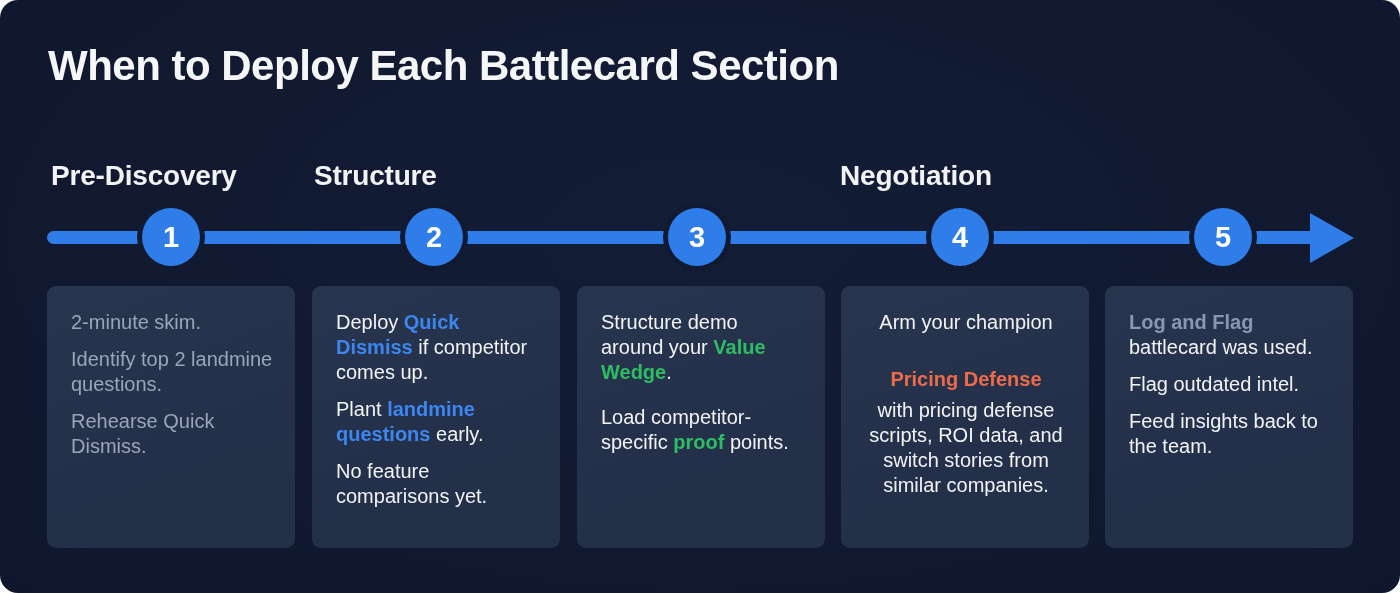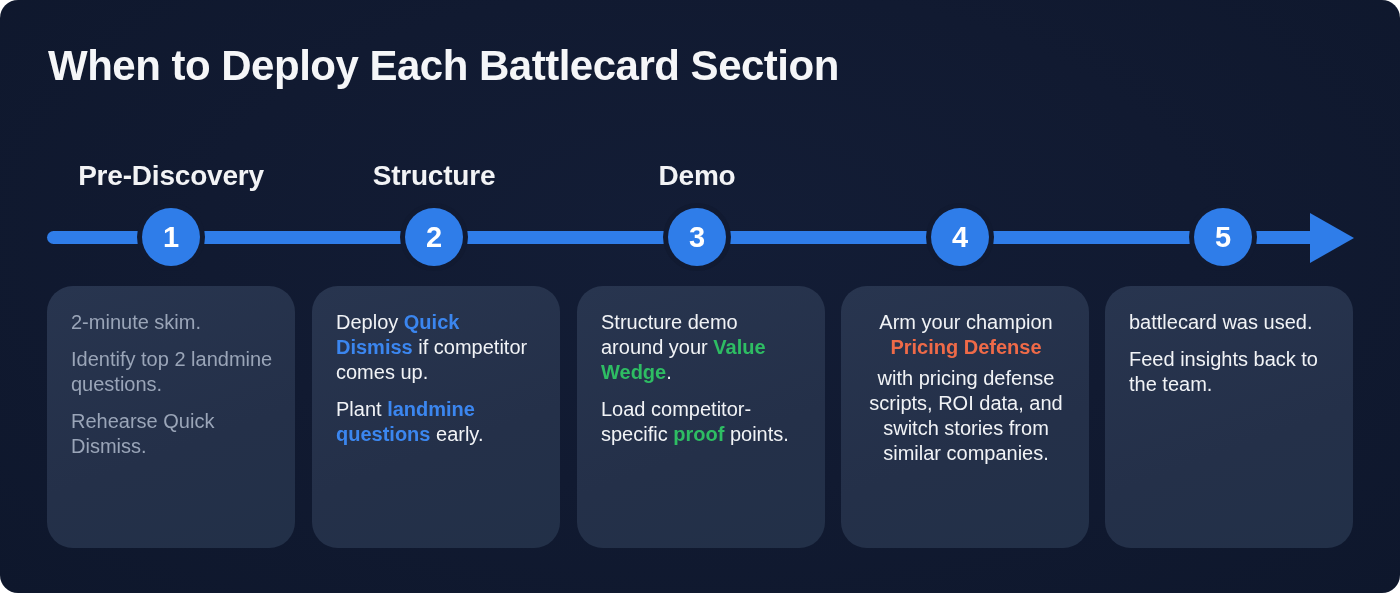--- a/index.html
+++ b/index.html
@@ -33,21 +33,20 @@
       color: #f5f6f8;
       letter-spacing: -0.5px;
       white-space: nowrap;
       text-align: right;
     }
     .phase-label {
       position: absolute;
       top: 160px;
       width: 240px;
       margin-left: -120px;
-      text-align: center;
       font-size: 28px;
       font-weight: 700;
       color: #f2f3f5;
       white-space: nowrap;
       letter-spacing: -0.2px;
     }
     .timeline-line {
       position: absolute;
       left: 47px;
       top: 231px;
@@ -80,77 +79,79 @@
       font-weight: 700;
       display: flex;
       align-items: center;
       justify-content: center;
     }
     .card {
       position: absolute;
       top: 286px;
       width: 248px;
       height: 262px;
-      border-radius: 26px;
+      border-radius: 9px;
       background: linear-gradient(160deg, #28354f 0%, #243049 60%, #223048 100%);
       box-sizing: border-box;
       padding: 24px 22px 20px 24px;
       color: #f1f3f6;
       font-size: 20px;
       line-height: 25px;
     }
     .card p {
       margin: 0 0 12px 0;
     }
     .card.muted {
       color: #9aa5b8;
     }
     .hl-blue { color: #3b86ef; font-weight: 700; }
     .hl-green { color: #2ebd63; font-weight: 700; }
-    .hl-orange { color: #ef6a48; font-weight: 700; display: block; margin-bottom: 6px; }
+    .hl-orange { color: #ef6a48; font-weight: 700; display: block; margin-bottom: 6px; margin-top: 32px; }
     .hl-slate { color: #8a97b1; font-weight: 700; }
   </style>
 </head>
 <body>
 
 <div class="frame">
 
   <h1 class="title">When to Deploy Each Battlecard Section</h1>
 
   <div class="phase-label" style="left:171px;">Pre-Discovery</div>
   <div class="phase-label" style="left:434px;">Structure</div>
-  <div class="phase-label" style="left:697px;">Demo</div>
+  <div class="phase-label" style="left:960px;">Negotiation</div>
 
   <div class="timeline-line"></div>
   <div class="timeline-arrow"></div>
 
   <div class="step-circle" style="left:171px;">1</div>
   <div class="step-circle" style="left:434px;">2</div>
   <div class="step-circle" style="left:697px;">3</div>
   <div class="step-circle" style="left:960px;">4</div>
   <div class="step-circle" style="left:1223px;">5</div>
 
   <div class="card muted" style="left:47px;">
     <p>2-minute skim.</p>
     <p>Identify top 2 landmine questions.</p>
     <p>Rehearse Quick Dismiss.</p>
   </div>
 
   <div class="card" style="left:312px;">
     <p><span>Deploy </span><span class="hl-blue">Quick Dismiss</span><span> if competitor comes up.</span></p>
     <p><span>Plant </span><span class="hl-blue">landmine questions</span><span> early.</span></p>
+    <p>No feature comparisons yet.</p>
   </div>
 
   <div class="card" style="left:577px;">
-    <p style="margin-bottom:12px;"><span>Structure demo around your </span><span class="hl-green">Value Wedge</span><span>.</span></p>
+    <p style="margin-bottom:20px;"><span>Structure demo around your </span><span class="hl-green">Value Wedge</span><span>.</span></p>
     <p><span>Load competitor-specific </span><span class="hl-green">proof</span><span> points.</span></p>
   </div>
 
   <div class="card" style="left:841px;text-align:center;">
     <p><span style="display:block;">Arm your champion</span><span class="hl-orange">Pricing Defense</span><span>with pricing defense scripts, ROI data, and switch stories from similar companies.</span></p>
   </div>
 
   <div class="card" style="left:1105px;">
-    <p><span>battlecard was used.</span></p>
+    <p><span class="hl-slate" style="display:block;">Log and Flag</span><span>battlecard was used.</span></p>
+    <p>Flag outdated intel.</p>
     <p>Feed insights back to the team.</p>
   </div>
 
 </div>
 
 </body></html>

